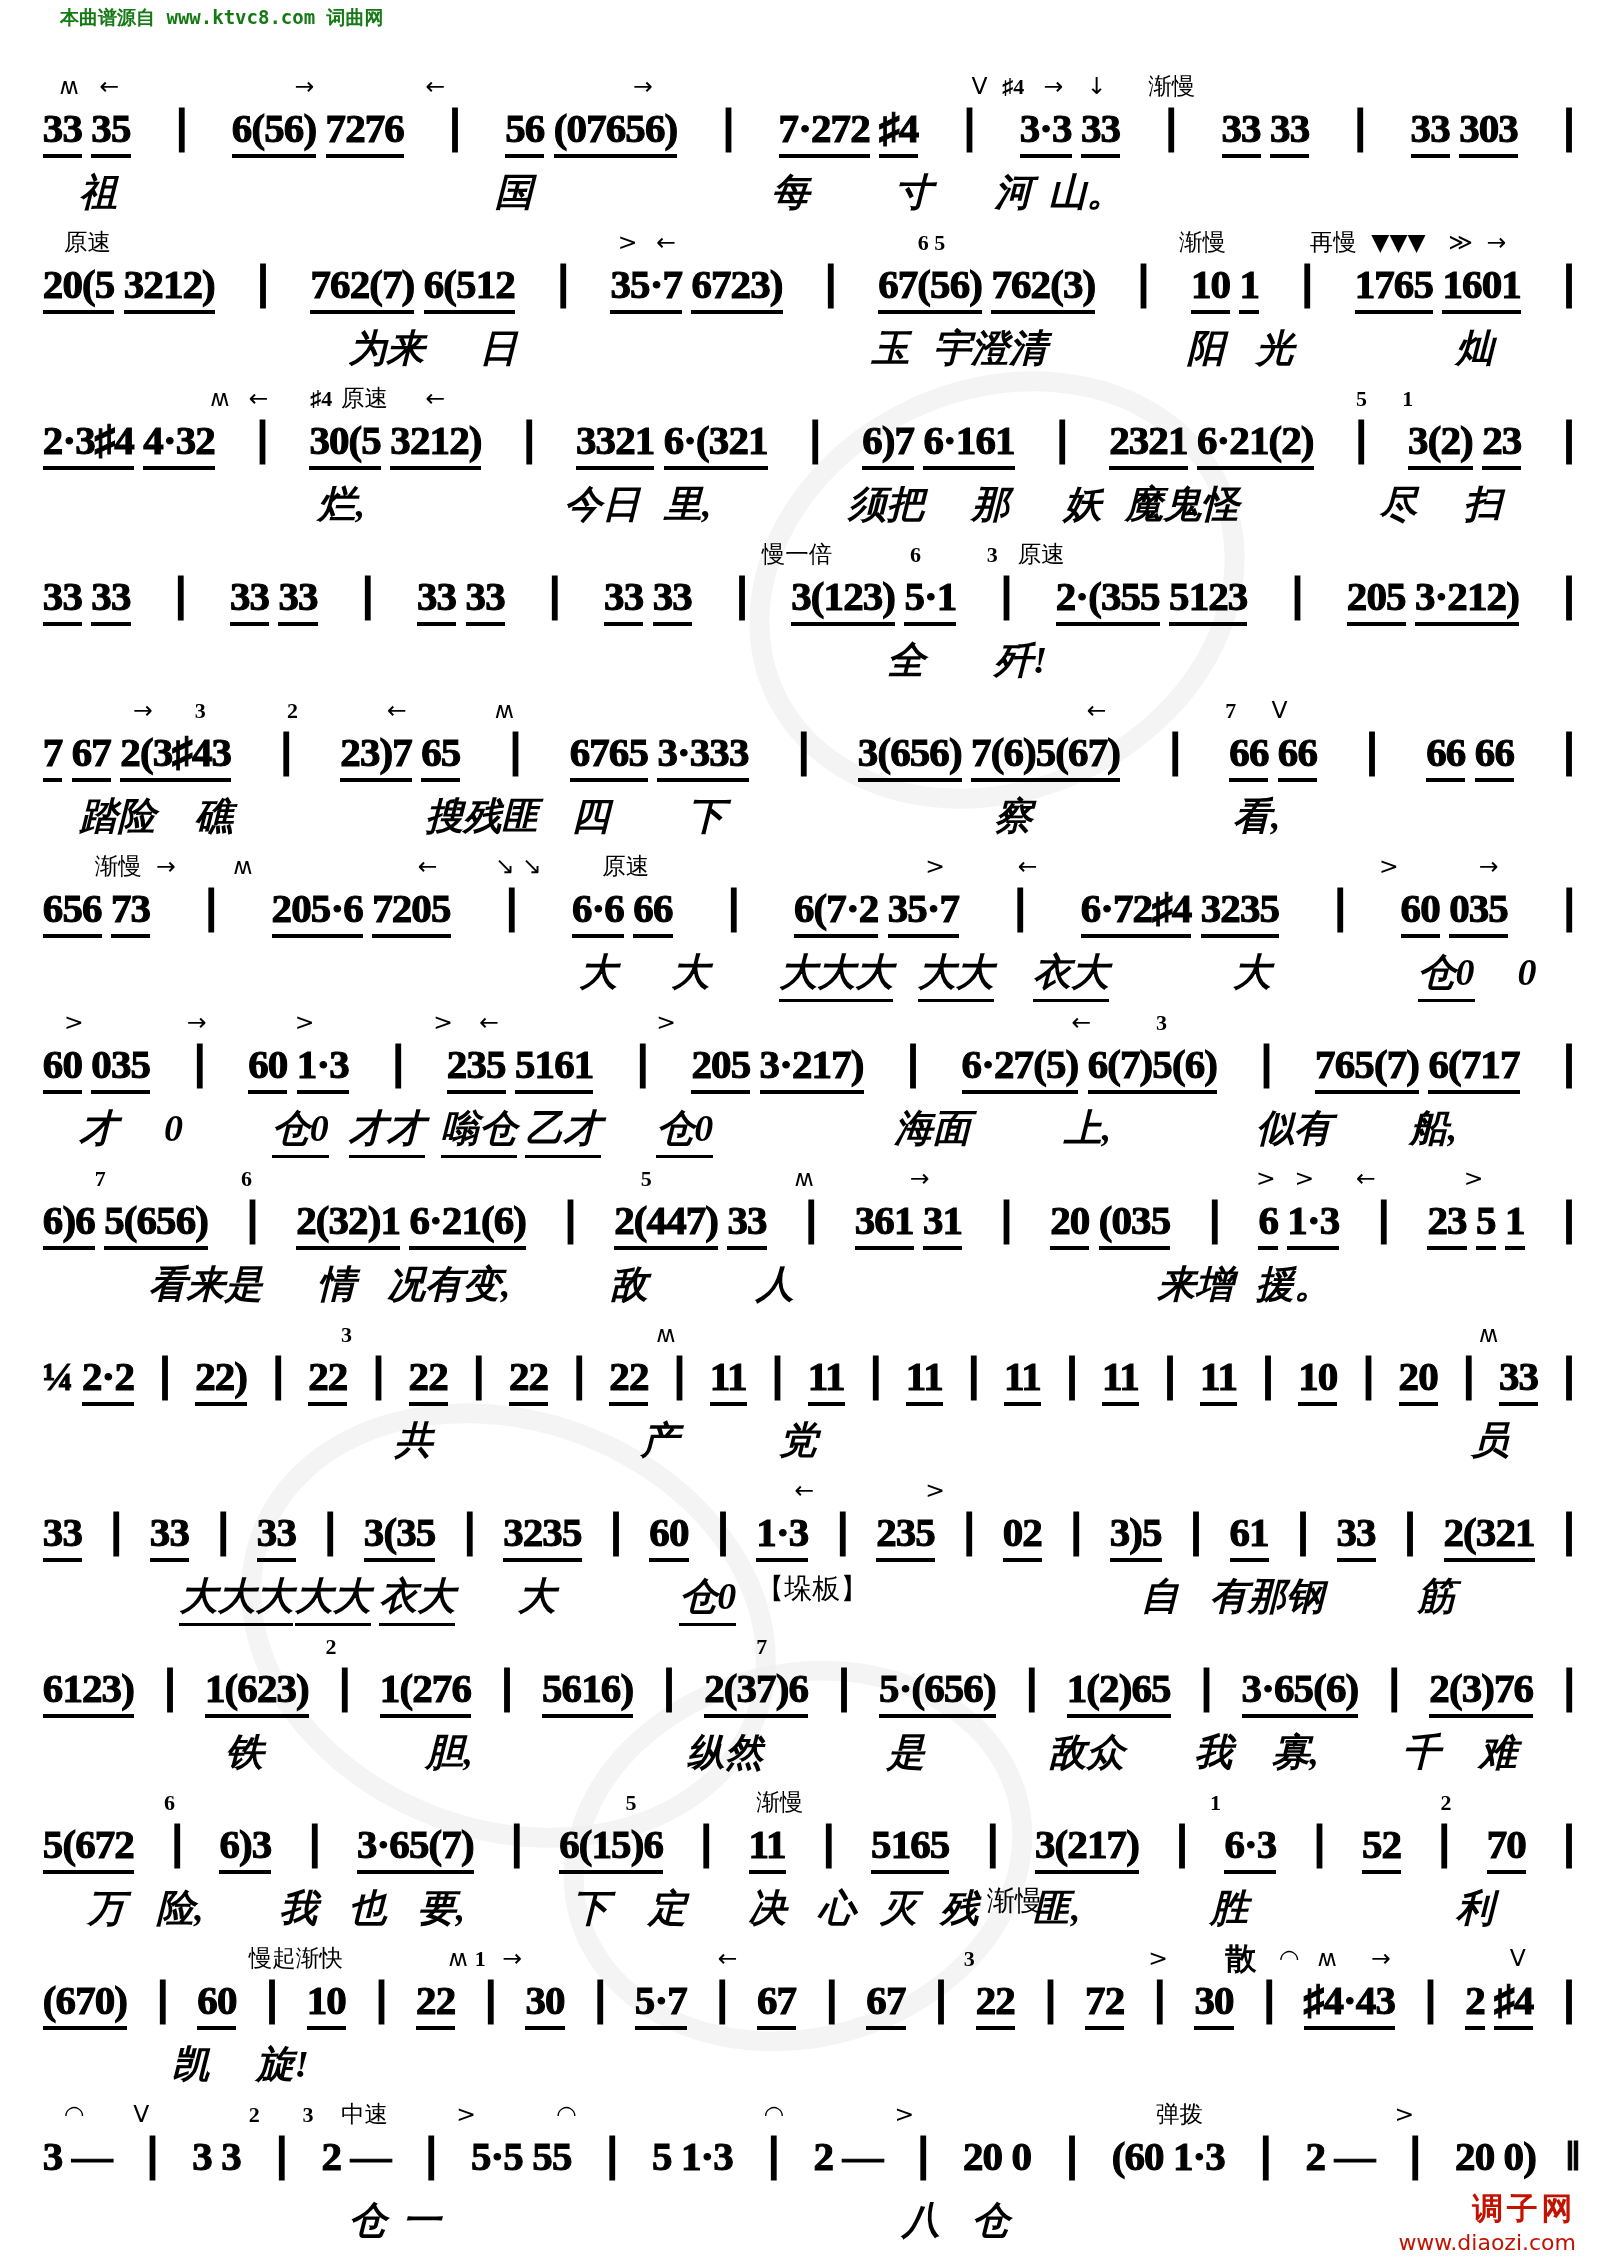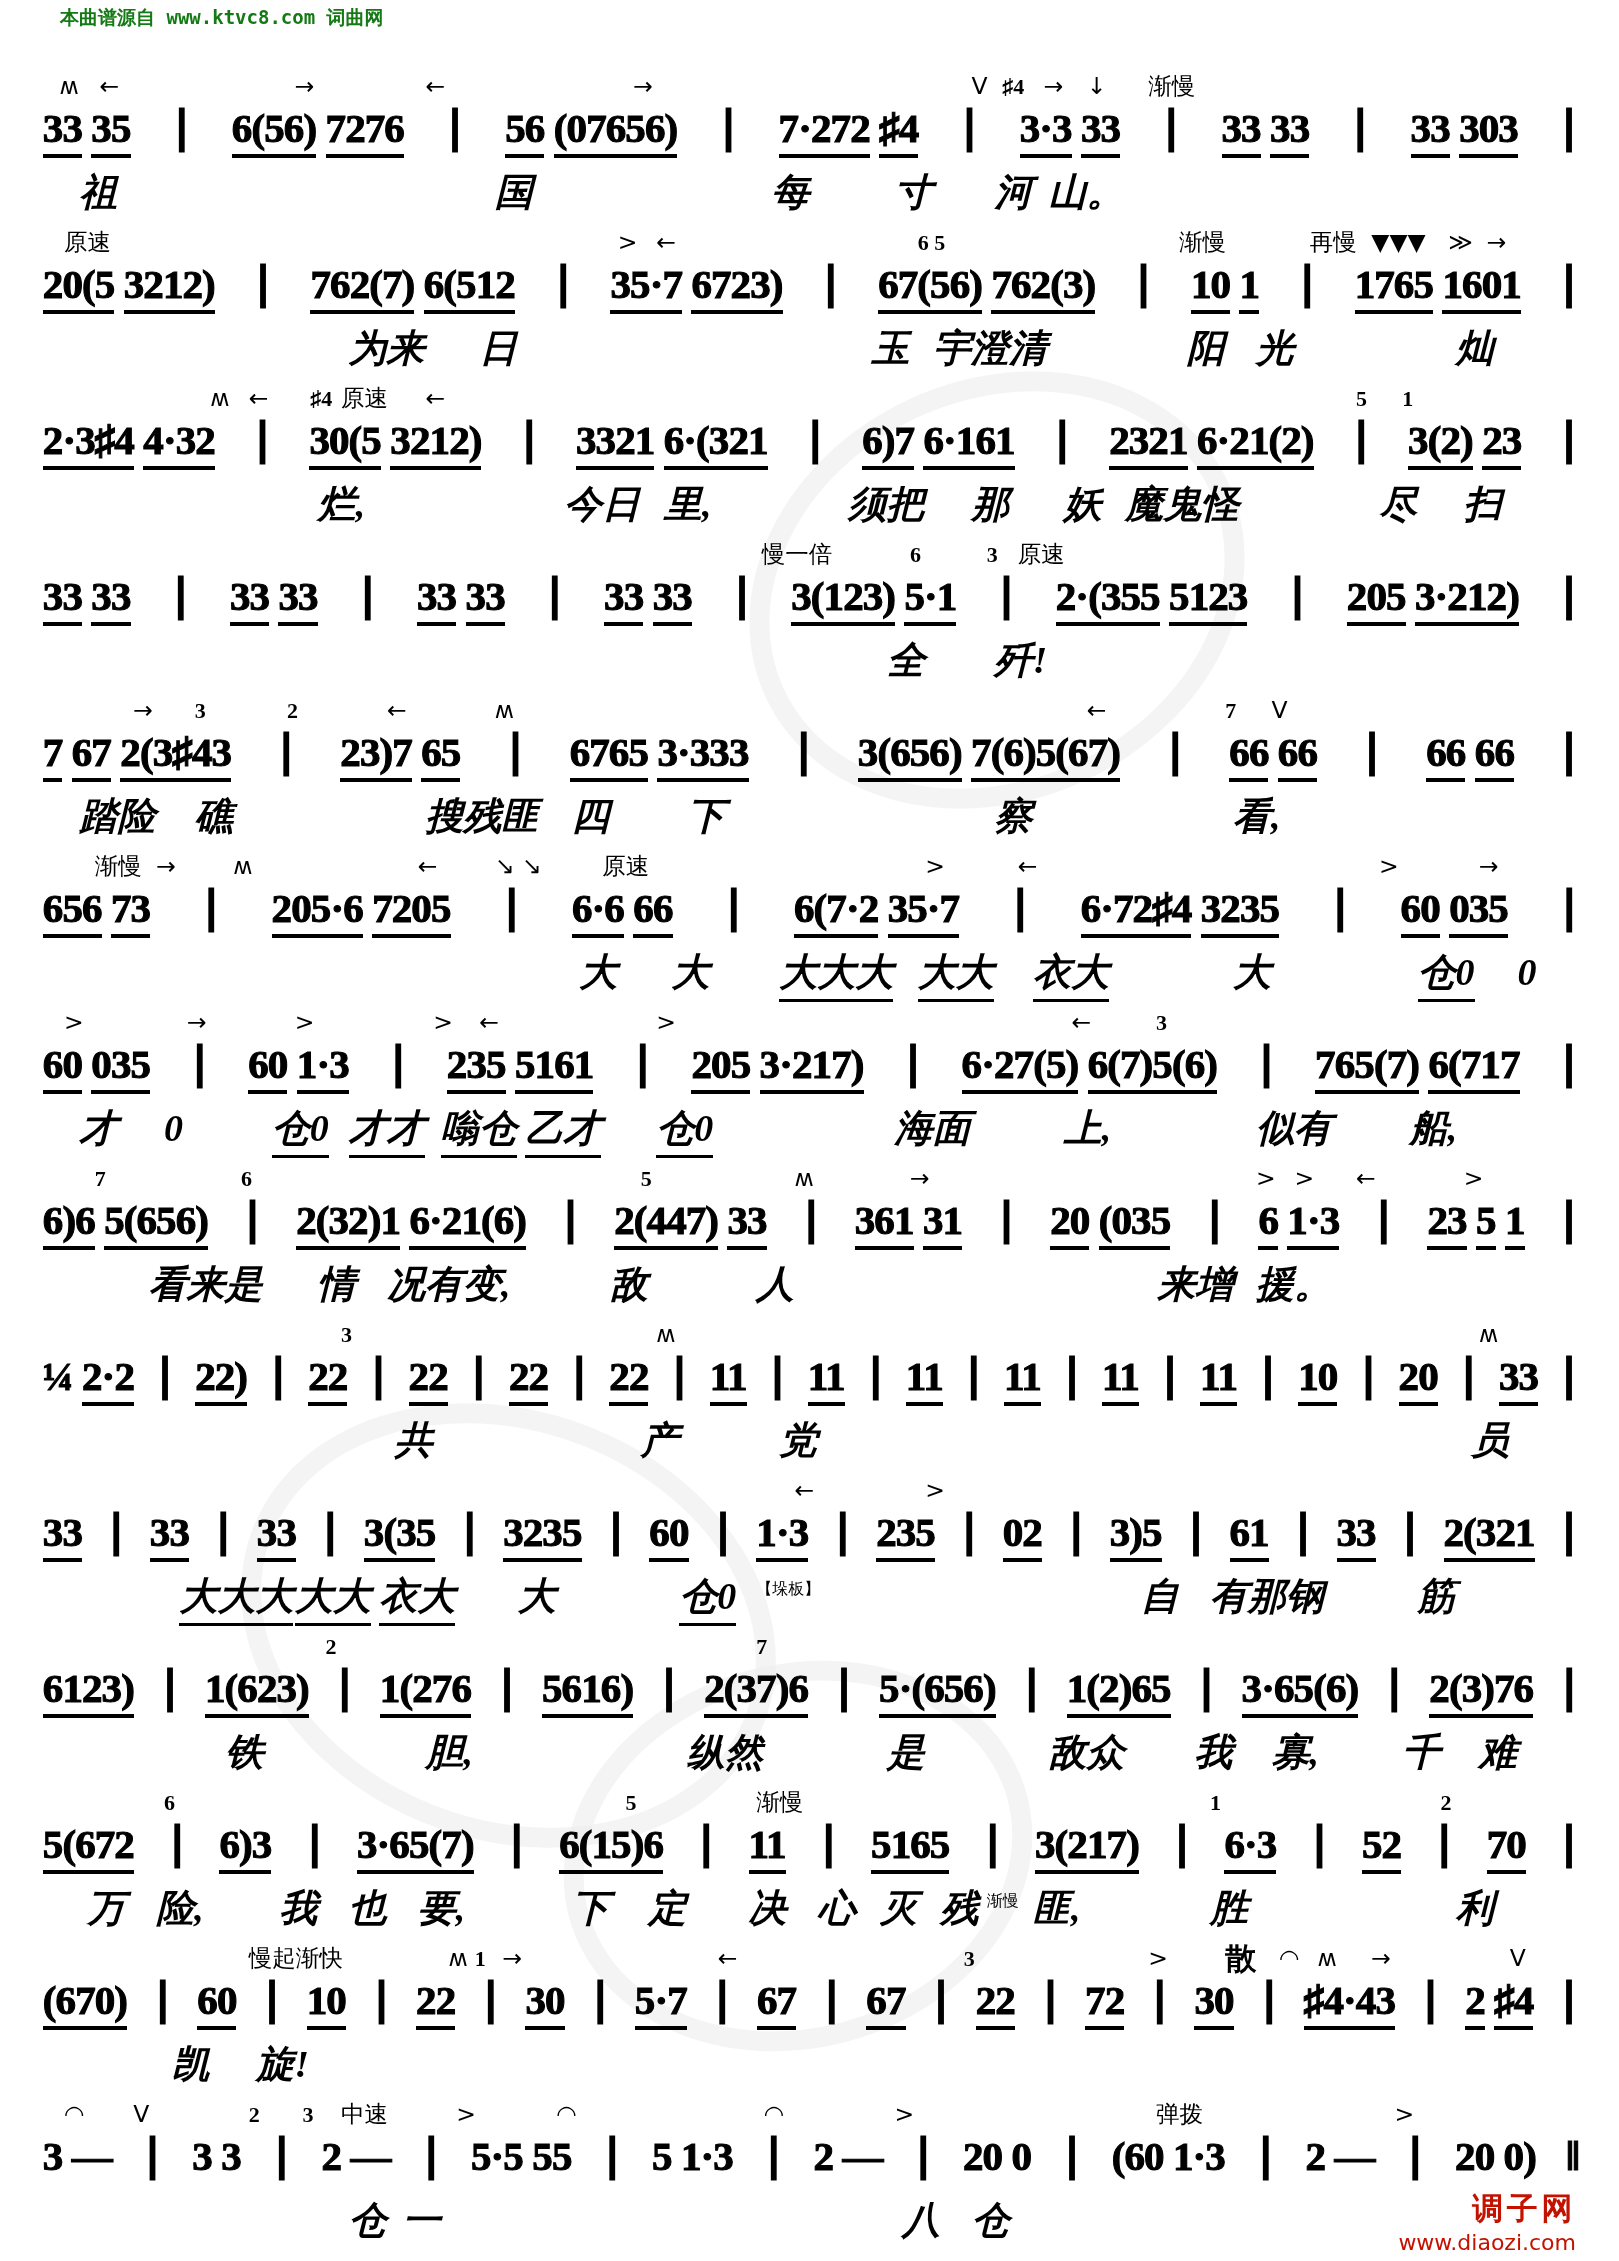--- a/index.html
+++ b/index.html
@@ -24,21 +24,21 @@
          -webkit-text-stroke:1.1px #000;white-space:nowrap;}
   .notes .grp{white-space:pre;margin:0 1.8px;}
   .notes .tok{border-bottom:4.5px solid #000;padding-bottom:2.7px;}
   .notes .tok.plain{border-bottom:none;}
   .notes .bar{font-size:43px;}
   .line.nobeam .tok{border-bottom:none;}
   .lyr{position:absolute;top:96px;left:0;right:0;height:56px;}
   .lyr .w{position:absolute;top:0;font-weight:bold;font-style:italic;font-size:38px;
           line-height:51px;white-space:nowrap;}
   .lyr .w.ul{border-bottom:3.6px solid #000;padding-bottom:0.9px;}
-  .lyr .w.anno{font-style:normal;font-weight:normal;font-size:16px;
+  .lyr .w.anno{font-style:normal;font-weight:normal;font-size:28px;
                font-family:"DejaVu Sans",sans-serif;line-height:36px;}
   #sitefooter{position:absolute;right:43px;bottom:7.2px;text-align:right;color:#c41200;}
   #sitename{font-size:31px;font-weight:bold;letter-spacing:3.6px;}
   #siteurl{font-size:22px;font-family:"DejaVu Sans",sans-serif;}
 </style>
 </head>
 <body>
 
 <div class="page">
   <div class="wm" id="wm1"></div>

